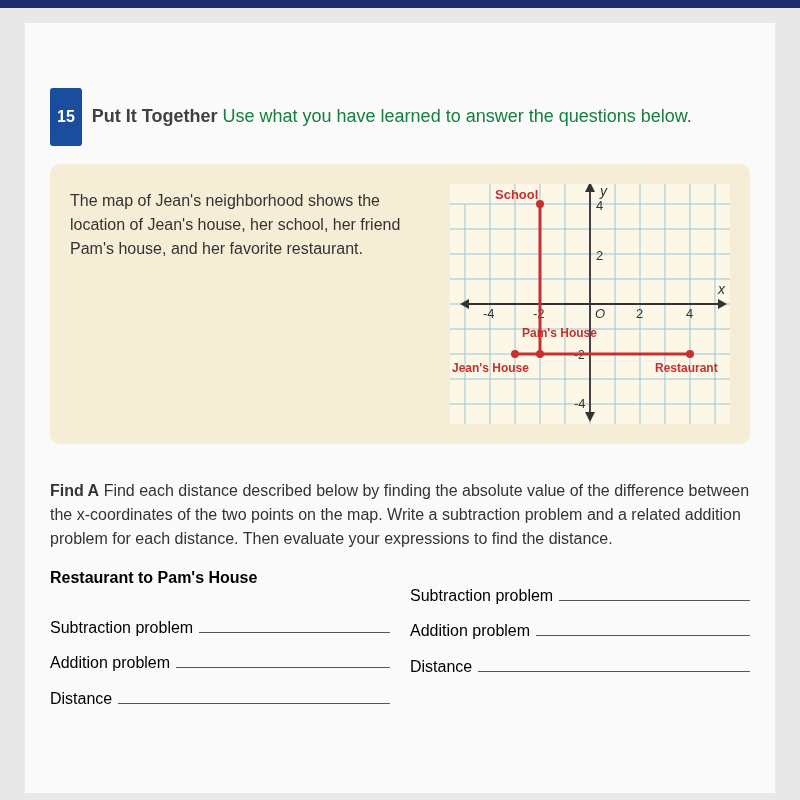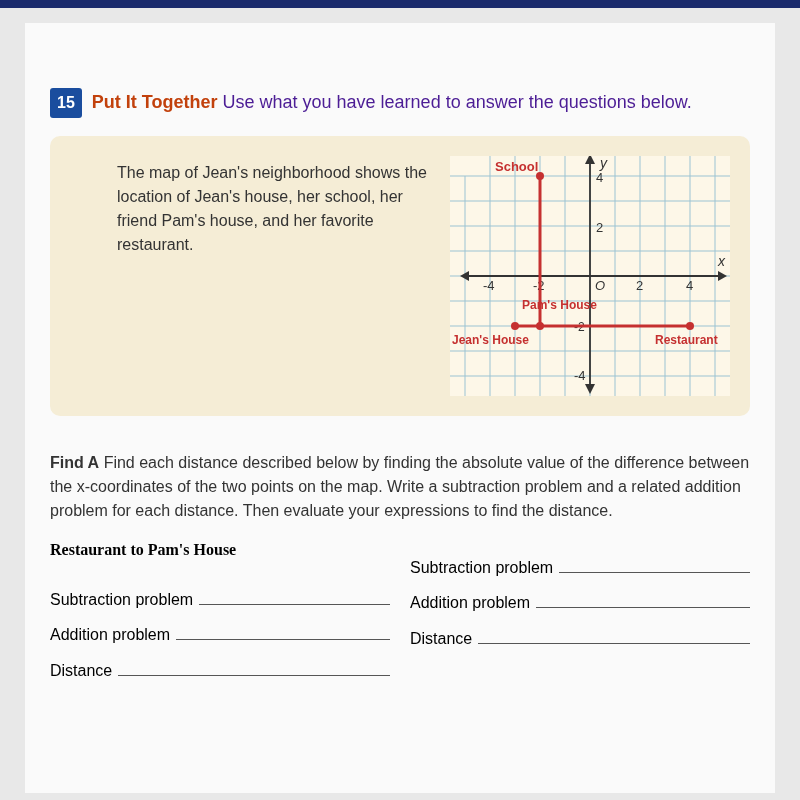--- a/index.html
+++ b/index.html
@@ -22,49 +22,48 @@
       background: #1a2a6c;
     }
     .question-header {
       margin: 45px 0 18px 0;
       font-size: 18px;
     }
     .q-num {
       display: inline-block;
       background: #1a4d9e;
       color: #fff;
-      padding: 6px 7px;
+      padding: 20px 7px;
       font-weight: bold;
       font-size: 16px;
       border-radius: 3px;
       margin-right: 5px;
     }
     .q-title {
-      color: #c2410c;
+      color: #404040;
       font-weight: bold;
     }
     .q-instr {
-      color: #4c1d95;
+      color: #15803d;
       text-align: center;
     }
     .panel {
       background: #f5edd6;
       border-radius: 10px;
       padding: 20px;
       display: flex;
       gap: 15px;
       margin-bottom: 35px;
     }
     .panel-text {
       flex: 1;
       color: #333;
       font-size: 16px;
       line-height: 1.5;
       padding-top: 5px;
-      margin-left: 47px;
     }
     .graph {
       width: 280px;
       height: 240px;
       background: #fdf7e8;
       position: relative;
     }
     .graph svg { display: block; }
     .part-a {
       color: #333;
@@ -75,21 +74,20 @@
     .cols {
       display: flex;
       margin-top: 18px;
       gap: 20px;
     }
     .col { flex: 1; }
     .col-head {
       font-weight: bold;
       font-size: 16px;
       margin-bottom: 28px;
-      font-family: Liberation Serif, serif;
     }
     .line-row {
       display: flex;
       align-items: baseline;
       margin: 14px 0;
       font-size: 16px;
     }
     .line-row .label { white-space: nowrap; }
     .line-row .fill {
       flex: 1;

